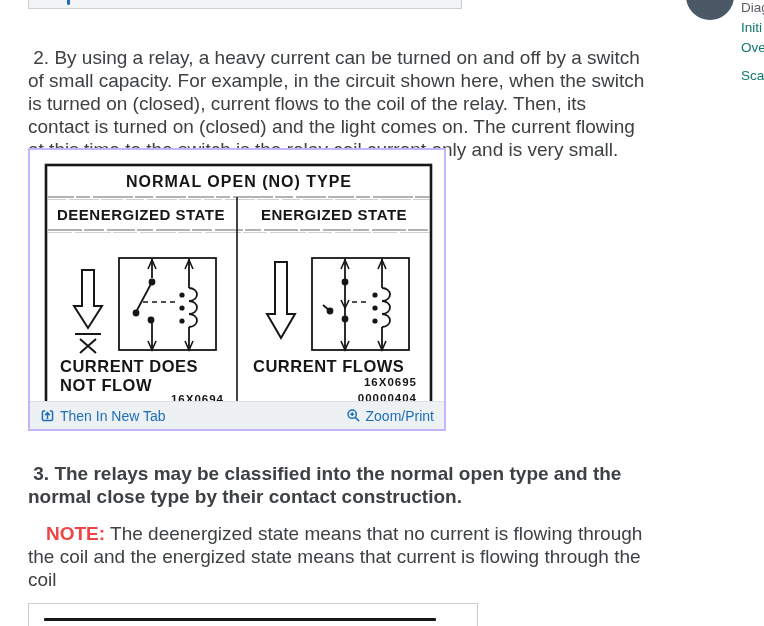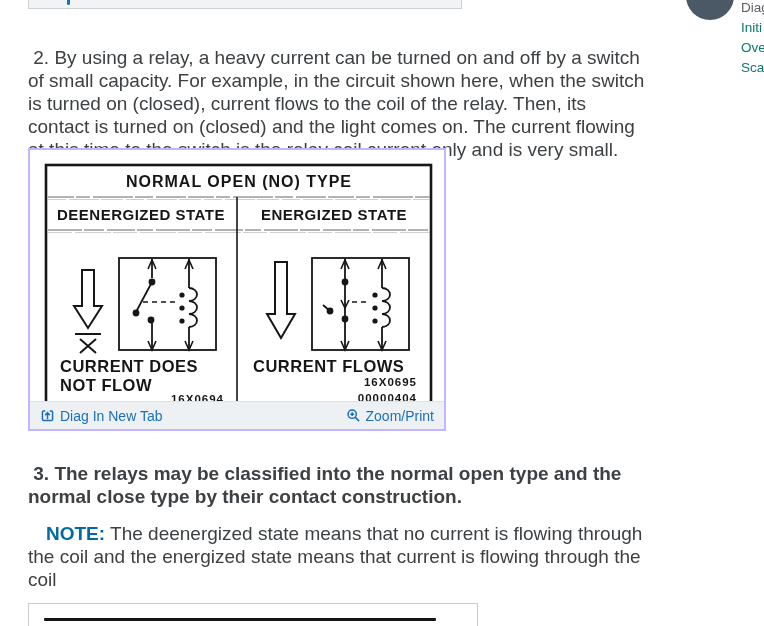--- a/index.html
+++ b/index.html
@@ -4,21 +4,21 @@
 <style>
   * { margin:0; padding:0; box-sizing:border-box; }
   html,body { width:764px; height:626px; }
   body {
     position:relative; overflow:hidden; background:#ffffff;
     font-family:"Liberation Sans", sans-serif; color:#3d4144;
   }
   .para { position:absolute; left:28px; width:618px; font-size:19px;
           line-height:23px; white-space:pre-wrap; }
   .note-indent { text-indent:18px; }
-  .note-label { font-weight:bold; color:#0369a1; }
+  .note-label { font-weight:bold; color:#ef4444; }
 
   
   .remnant { position:absolute; left:28px; top:0; width:434px; height:9px;
              background:#f1f3f4; border:1px solid #ccd0d3; border-top:none; }
   .remnant-descender { position:absolute; left:38px; top:0; width:3px; height:5px;
              background:#1c6fb7; border-radius:0 0 2px 2px; }
 
   
   .figure-card { position:absolute; left:28px; top:148px; width:418px; height:283px;
                  background:#fff; border:2px solid #c4b5fd; }
@@ -142,21 +142,21 @@
       <text class="scan-code" x="373" y="224" text-anchor="end">16X0695</text>
       <text class="scan-code" x="373" y="240" text-anchor="end">00000404</text>
     </svg>
   </div>
   <div class="figure-footer">
     <a class="fig-link">
       <svg width="15" height="15" viewBox="0 0 16 16">
         <path d="M5.6 3.2 H3.8 a1.2 1.2 0 0 0 -1.2 1.2 V12 a1.2 1.2 0 0 0 1.2 1.2 H12.2 a1.2 1.2 0 0 0 1.2 -1.2 V4.4 a1.2 1.2 0 0 0 -1.2 -1.2 H10.4"></path>
         <path d="M8 12 V5.4 M5.6 7.6 L8 5 L10.4 7.6"></path>
       </svg>
-      <span>Diag In New Tab</span>
+      <span>Then In New Tab</span>
     </a>
     <a class="fig-link">
       <svg width="15" height="15" viewBox="0 0 16 16">
         <circle cx="6.6" cy="6.6" r="4.4"></circle>
         <path d="M10 10 L14 14"></path>
         <path d="M6.6 4.6 V8.6 M4.6 6.6 H8.6"></path>
       </svg>
       <span>Zoom/Print</span>
     </a>
   </div>
@@ -167,13 +167,13 @@
 <p class="para note-indent" style="top:522px;"><b class="note-label">NOTE:</b><span> The deenergized state means that no current is flowing through the coil and the energized state means that current is flowing through the coil</span></p>
 
 <div class="figure-card-bottom">
   <div class="scan-top-line"></div>
 </div>
 
 <div class="avatar"></div>
 <div class="side-item side-text" style="top:0px;">Diag</div>
 <div class="side-item side-link" style="top:20px;">Initi</div>
 <div class="side-item side-link" style="top:40px;">Ove</div>
-<div class="side-item side-link" style="top:60px;">Sca</div>
+<div class="side-item side-link" style="top:68px;">Sca</div>
 
 </body></html>

